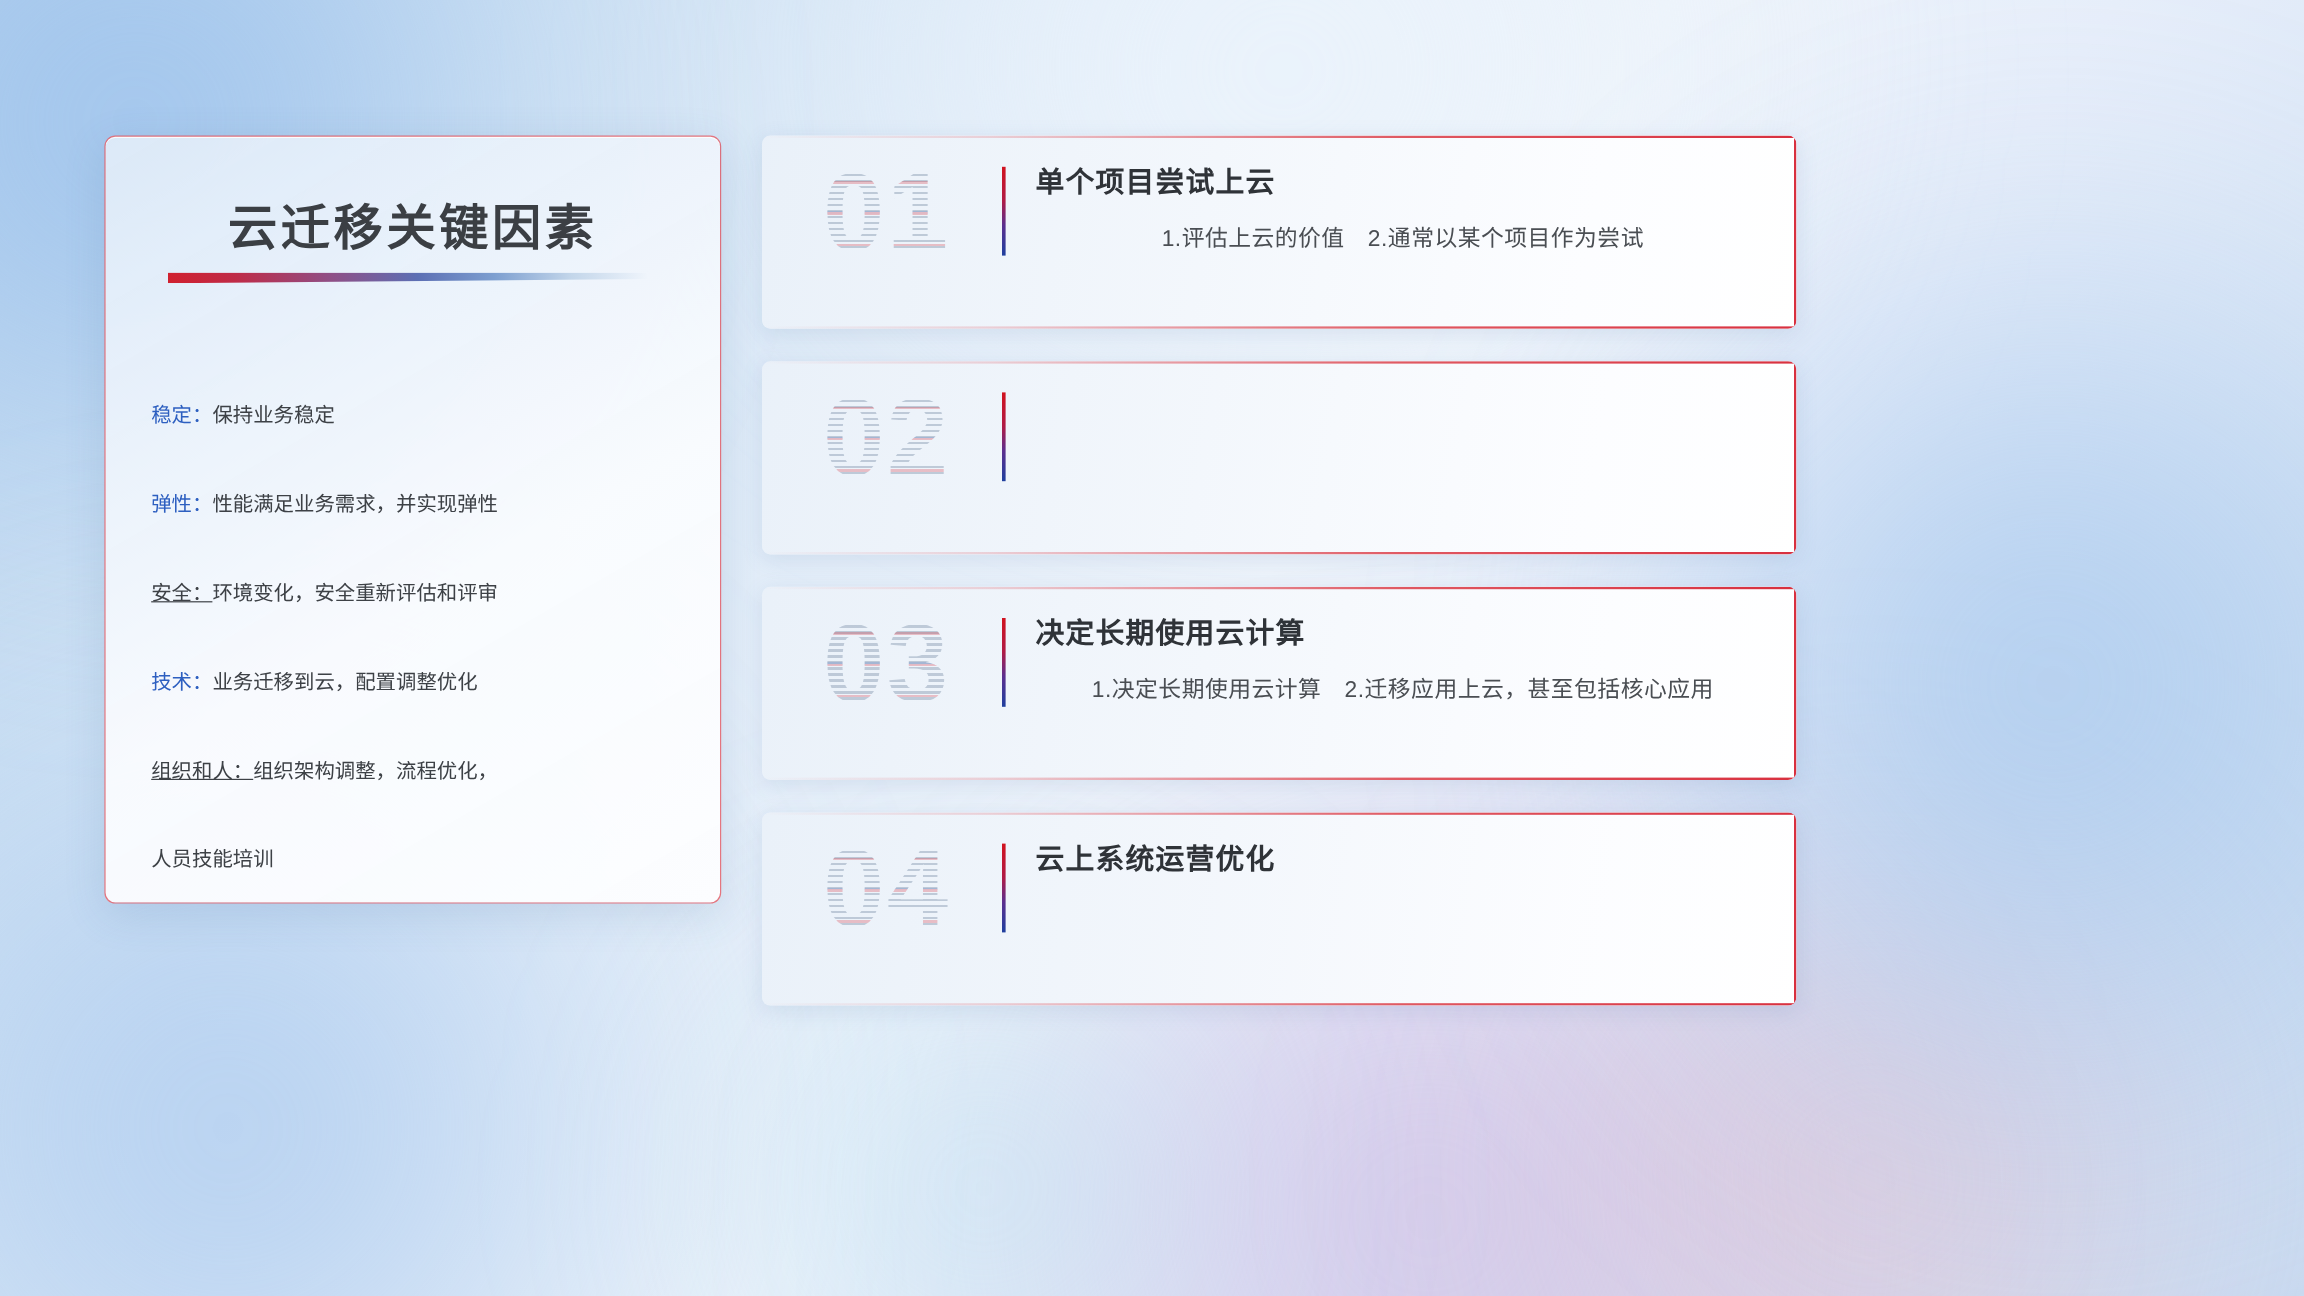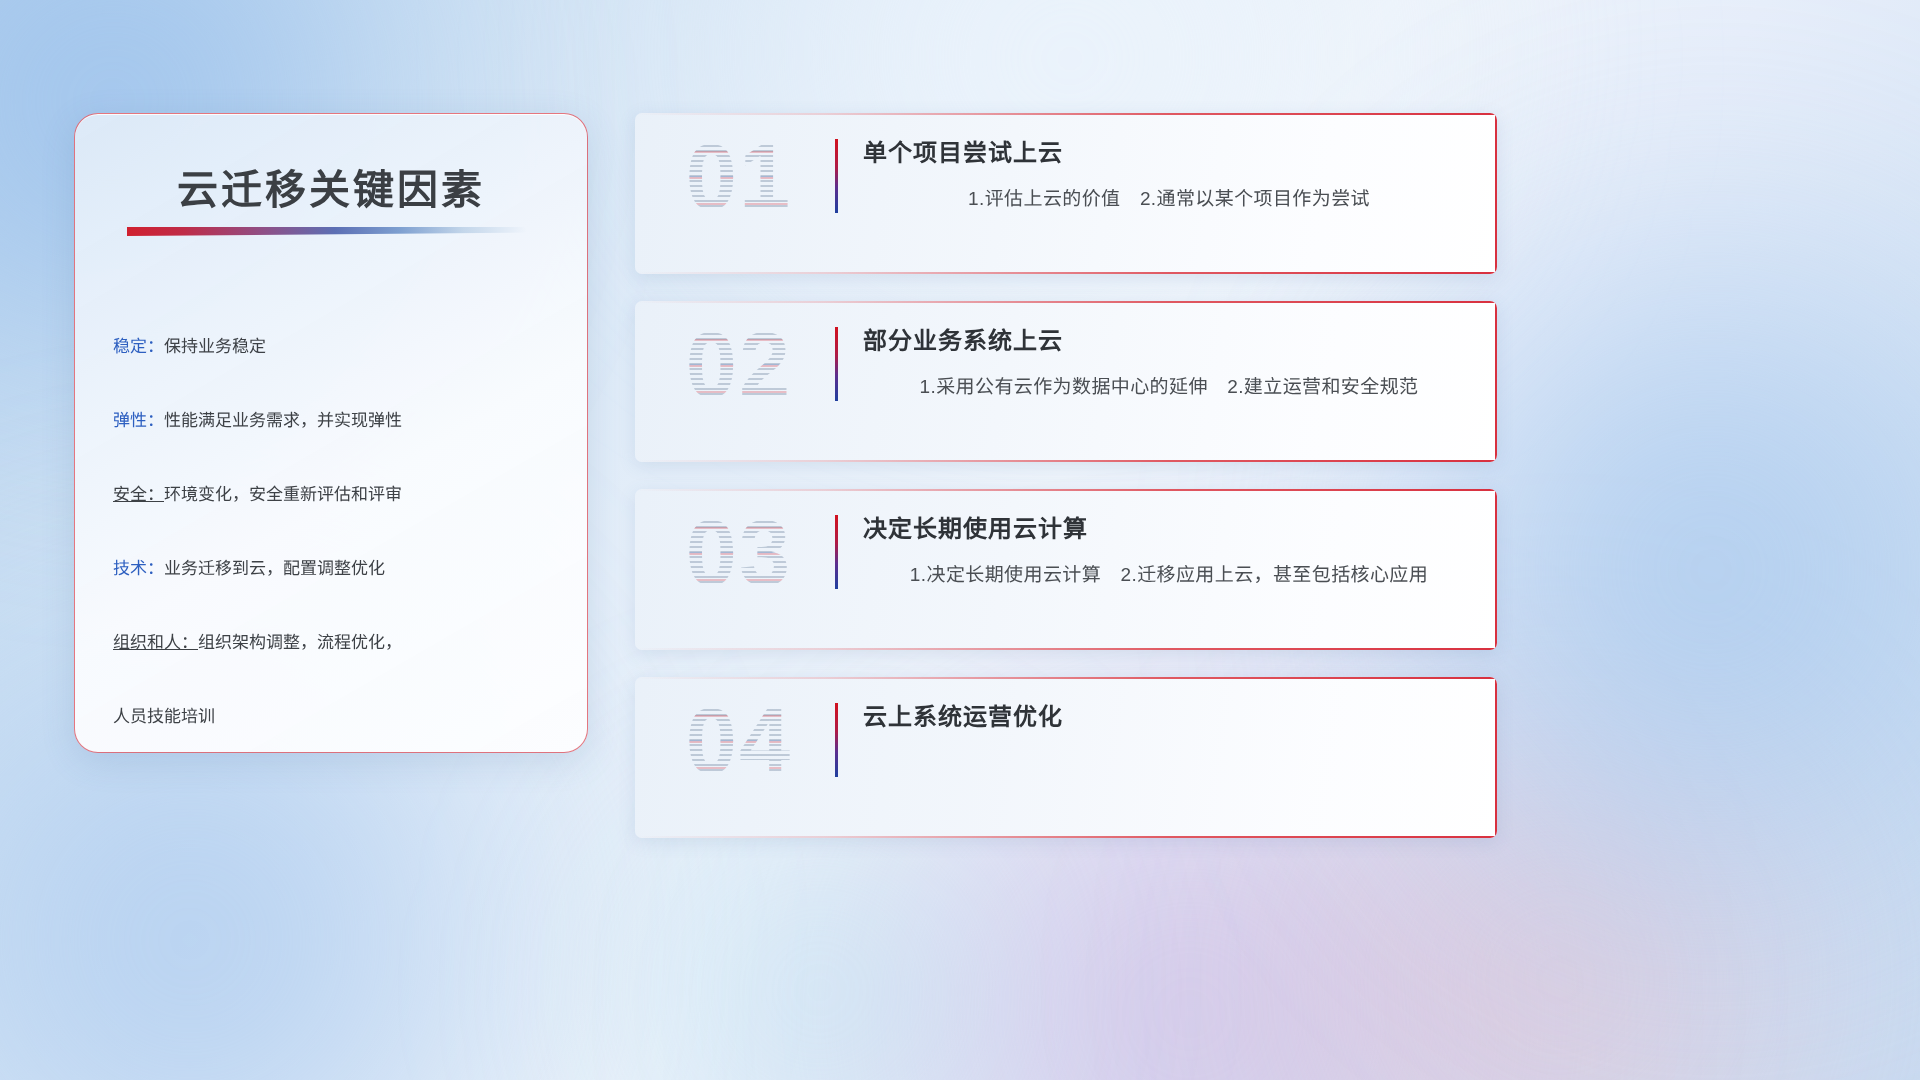--- a/index.html
+++ b/index.html
@@ -36,22 +36,22 @@
              background:radial-gradient(circle at 50% 50%, rgba(229,181,200,.58), rgba(229,181,200,0) 70%); }
   .blob-r { right:-220px; top:120px; width:780px; height:900px;
              background:radial-gradient(circle at 45% 50%, rgba(160,196,236,.85), rgba(160,196,236,0) 72%); }
   .blob-top { left:520px; top:-320px; width:1100px; height:640px;
              background:radial-gradient(circle at 50% 60%, rgba(236,244,252,.95), rgba(236,244,252,0) 70%); }
   .blob-cyanbl { left:560px; bottom:-120px; width:520px; height:420px;
              background:radial-gradient(circle at 50% 50%, rgba(176,220,240,.7), rgba(176,220,240,0) 70%); }
 
   
   #left-panel {
-    position:absolute; left:74px; top:113px; width:514px; height:640px;
-    border-radius:24px; z-index:3;
+    position:absolute; left:87px; top:113px; width:514px; height:640px;
+    border-radius:9px; z-index:3;
     background:linear-gradient(150deg,
        rgba(223,235,248,.94) 0%,
        rgba(236,243,251,.96) 30%,
        rgba(249,251,254,.97) 58%,
        rgba(252,253,255,.98) 100%);
     border:1.4px solid rgba(214,36,48,.62);
     box-shadow:0 8px 34px rgba(70,110,160,.16), inset 0 1px 0 rgba(255,255,255,.85);
     overflow:hidden;
   }
   #left-title {
@@ -193,24 +193,20 @@
       <div class="card-body">
         <div class="card-title">单个项目尝试上云</div>
         <div class="card-desc">1.评估上云的价值　2.通常以某个项目作为尝试</div>
       </div>
     </article>
     <article class="card">
       <div class="card-right-edge"></div>
       <div class="card-num">02</div>
       <div class="card-num-tint">02</div>
       <div class="card-divider"></div>
-      <div class="card-body">
-        <div class="card-title">部分业务系统上云</div>
-        <div class="card-desc">1.采用公有云作为数据中心的延伸　2.建立运营和安全规范</div>
-      </div>
     </article>
     <article class="card">
       <div class="card-right-edge"></div>
       <div class="card-num">03</div>
       <div class="card-num-tint">03</div>
       <div class="card-divider"></div>
       <div class="card-body">
         <div class="card-title">决定长期使用云计算</div>
         <div class="card-desc">1.决定长期使用云计算　2.迁移应用上云，甚至包括核心应用</div>
       </div>

